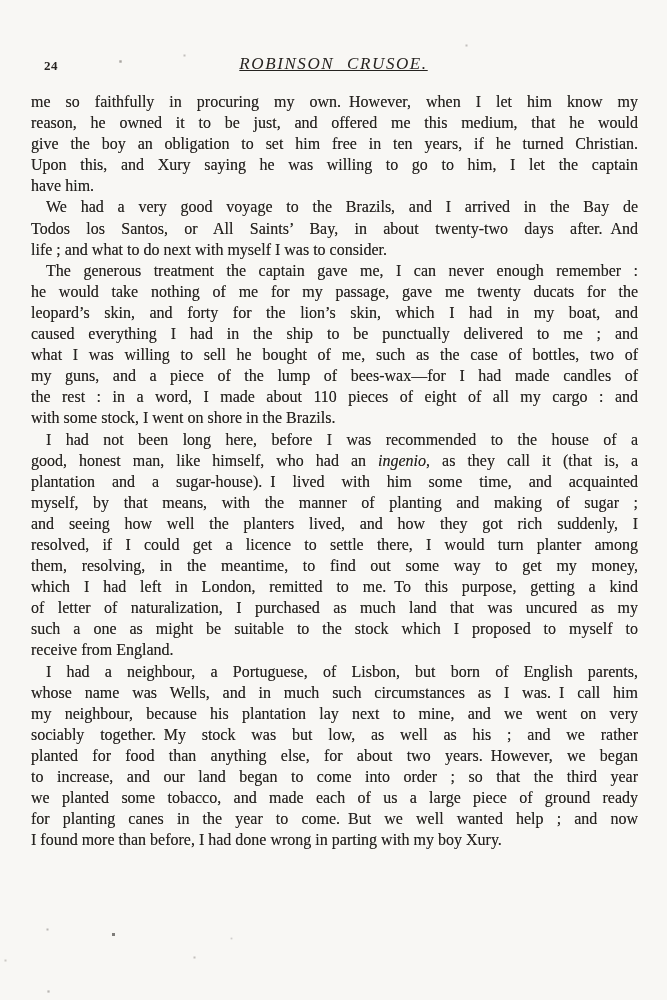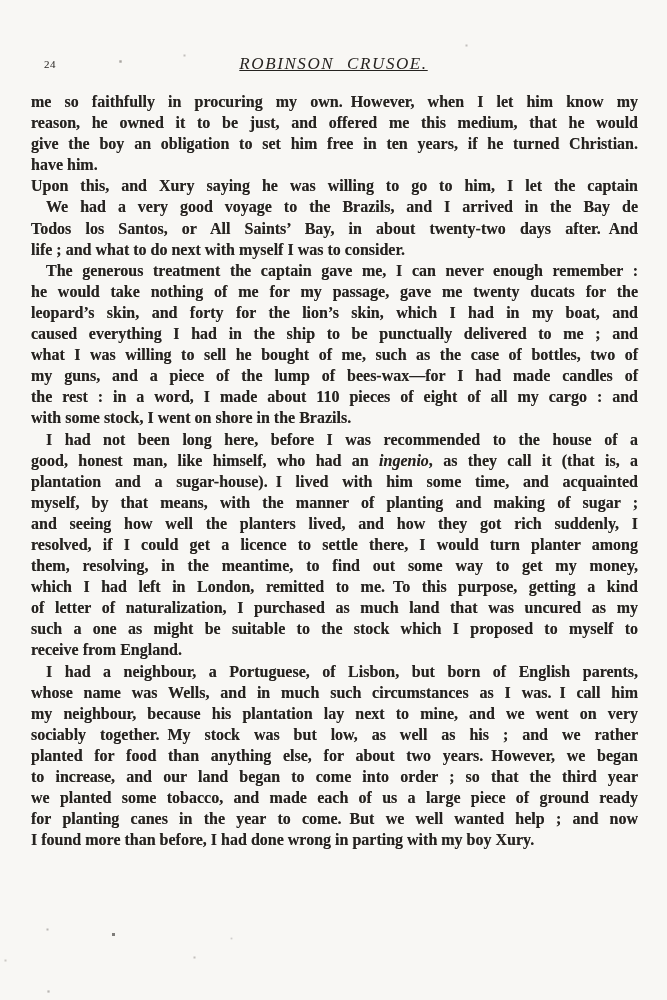--- a/index.html
+++ b/index.html
@@ -8,37 +8,36 @@
     width: 667px;
     height: 1000px;
     background: #f8f7f4;
     font-family: "Liberation Serif", "DejaVu Serif", serif;
     color: #262320;
     overflow: hidden;
   }
   .header { position: absolute; top: 54px; left: 0; width: 100%; height: 26px; }
   .pagenum {
     position: absolute; left: 44px; top: 4px;
-    font-size: 11px; font-weight: 400; letter-spacing: 0.5px;
+    font-size: 13px; font-weight: 700; letter-spacing: 0.5px;
   }
   .running-title {
     position: absolute; left: 0; right: 0; top: 0;
     text-align: center;
     font-style: italic;
     font-size: 17px;
     letter-spacing: 1.6px;
     word-spacing: 7px;
     text-decoration: underline;
   }
   .body-text {
     position: absolute; left: 31px; top: 91px; width: 607px;
     font-size: 16px;
     line-height: 21.1px;
     text-shadow: 0 0 0.35px rgba(38, 35, 32, 0.55);
-    font-weight: bold;
   }
   .line { text-align: justify; text-align-last: justify; -moz-text-align-last: justify; }
   .line.last { text-align-last: left; -moz-text-align-last: left; }
   .line.indent { text-indent: 15px; }
   .speckles {
     position: absolute; top: 0; left: 0; width: 1px; height: 1px;
     background: transparent; pointer-events: none;
     box-shadow:
       120px 61px 0 0.7px rgba(70, 64, 58, 0.45),
       184px 55px 0 0.5px rgba(70, 64, 58, 0.30),
@@ -58,22 +57,22 @@
   <div class="speckles"></div>
   <div class="header">
     <span class="pagenum">24</span>
     <span class="running-title">ROBINSON CRUSOE.</span>
   </div>
   <div class="body-text">
       <div class="para">
         <div class="line">me so faithfully in procuring my own. However, when I let him know my</div>
         <div class="line">reason, he owned it to be just, and offered me this medium, that he would</div>
         <div class="line">give the boy an obligation to set him free in ten years, if he turned Christian.</div>
+        <div class="line">Upon this, and Xury saying he was willing to go to him, I let the captain</div>
         <div class="line last">have him.</div>
-        <div class="line">Upon this, and Xury saying he was willing to go to him, I let the captain</div>
       </div>
       <div class="para">
         <div class="line indent">We had a very good voyage to the Brazils, and I arrived in the Bay de</div>
         <div class="line">Todos los Santos, or All Saints’ Bay, in about twenty-two days after. And</div>
         <div class="line last">life ; and what to do next with myself I was to consider.</div>
       </div>
       <div class="para">
         <div class="line indent">The generous treatment the captain gave me, I can never enough remember :</div>
         <div class="line">he would take nothing of me for my passage, gave me twenty ducats for the</div>
         <div class="line">leopard’s skin, and forty for the lion’s skin, which I had in my boat, and</div>

